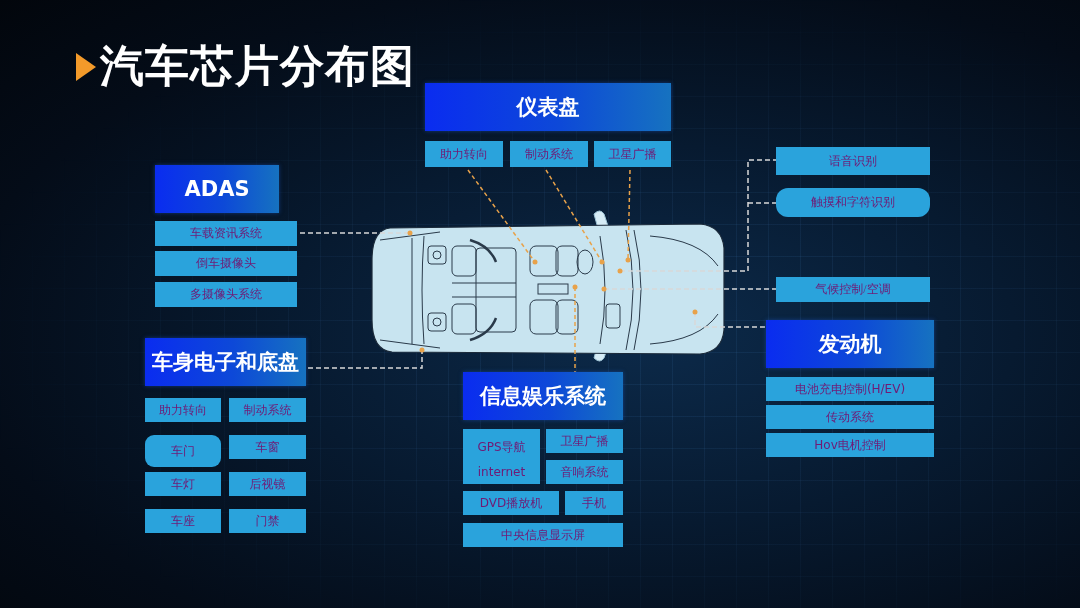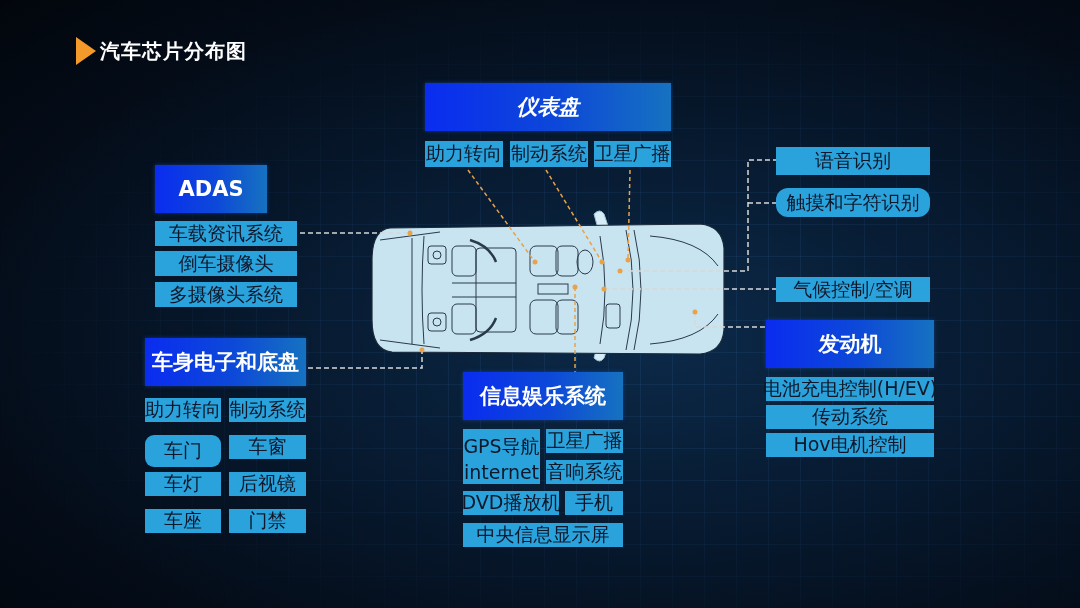--- a/index.html
+++ b/index.html
@@ -19,31 +19,31 @@
     -webkit-mask-image: radial-gradient(ellipse at 62% 55%, #000 20%, transparent 75%);
             mask-image: radial-gradient(ellipse at 62% 55%, #000 20%, transparent 75%);
   }
   .title-wrap { position: absolute; left: 76px; top: 37px; display: flex; align-items: center; }
   .title-tri {
     width: 0; height: 0;
     border-top: 14px solid transparent; border-bottom: 14px solid transparent;
     border-left: 20px solid #f39a2a;
     margin-right: 4px;
   }
-  .title-text { font-size: 20px; font-weight: bold; color: #fff; letter-spacing: 1px; }
+  .title-text { font-size: 44px; font-weight: bold; color: #fff; letter-spacing: 1px; }
 
   .head {
     position: absolute; display: flex; align-items: center; justify-content: center;
     background: linear-gradient(90deg, #0a2cf0 0%, #0d49d8 55%, #1672c0 100%);
     color: #fff; font-weight: bold; font-size: 21px;
     box-shadow: 0 0 4px rgba(30,90,200,0.5);
   }
   .chip {
     position: absolute; display: flex; align-items: center; justify-content: center;
-    background: #2aa3dc; color: #0f172a; font-size: 19px; white-space: nowrap;
+    background: #2aa3dc; color: #701a75; font-size: 12px; white-space: nowrap;
   }
   svg.links { position: absolute; left: 0; top: 0; }
 </style>
 </head>
 <body>
 
 <div class="grid"></div>
 
 <div class="title-wrap">
   <div class="title-tri"></div>
@@ -112,26 +112,26 @@
     <circle cx="602" cy="262" r="2.5"></circle>
     <circle cx="628" cy="260" r="2.5"></circle>
     <circle cx="620" cy="271" r="2.5"></circle>
     <circle cx="604" cy="289" r="2.5"></circle>
     <circle cx="575" cy="287" r="2.5"></circle>
     <circle cx="695" cy="312" r="2.5"></circle>
     <circle cx="422" cy="350" r="2.5"></circle>
   </g>
 </svg>
 
-<div class="head" style="left:425px;top:83px;width:246px;height:48px;font-style:italic;">仪表盘</div>
+<div class="head" style="left:425px;top:83px;width:246px;height:48px;">仪表盘</div>
 <div class="chip" style="left:425px;top:141px;width:78px;height:26px;">助力转向</div>
 <div class="chip" style="left:510px;top:141px;width:78px;height:26px;">制动系统</div>
 <div class="chip" style="left:594px;top:141px;width:77px;height:26px;">卫星广播</div>
 
-<div class="head" style="left:155px;top:165px;width:112px;height:48px;">ADAS</div>
+<div class="head" style="left:155px;top:165px;width:124px;height:48px;">ADAS</div>
 <div class="chip" style="left:155px;top:221px;width:142px;height:25px;">车载资讯系统</div>
 <div class="chip" style="left:155px;top:251px;width:142px;height:25px;">倒车摄像头</div>
 <div class="chip" style="left:155px;top:282px;width:142px;height:25px;">多摄像头系统</div>
 
 <div class="head" style="left:145px;top:338px;width:161px;height:48px;">车身电子和底盘</div>
 <div class="chip" style="left:145px;top:398px;width:76px;height:24px;">助力转向</div>
 <div class="chip" style="left:229px;top:398px;width:77px;height:24px;">制动系统</div>
 <div class="chip" style="left:145px;top:435px;width:76px;height:32px;border-radius:9px;">车门</div>
 <div class="chip" style="left:229px;top:435px;width:77px;height:24px;">车窗</div>
 <div class="chip" style="left:145px;top:472px;width:76px;height:24px;">车灯</div>

